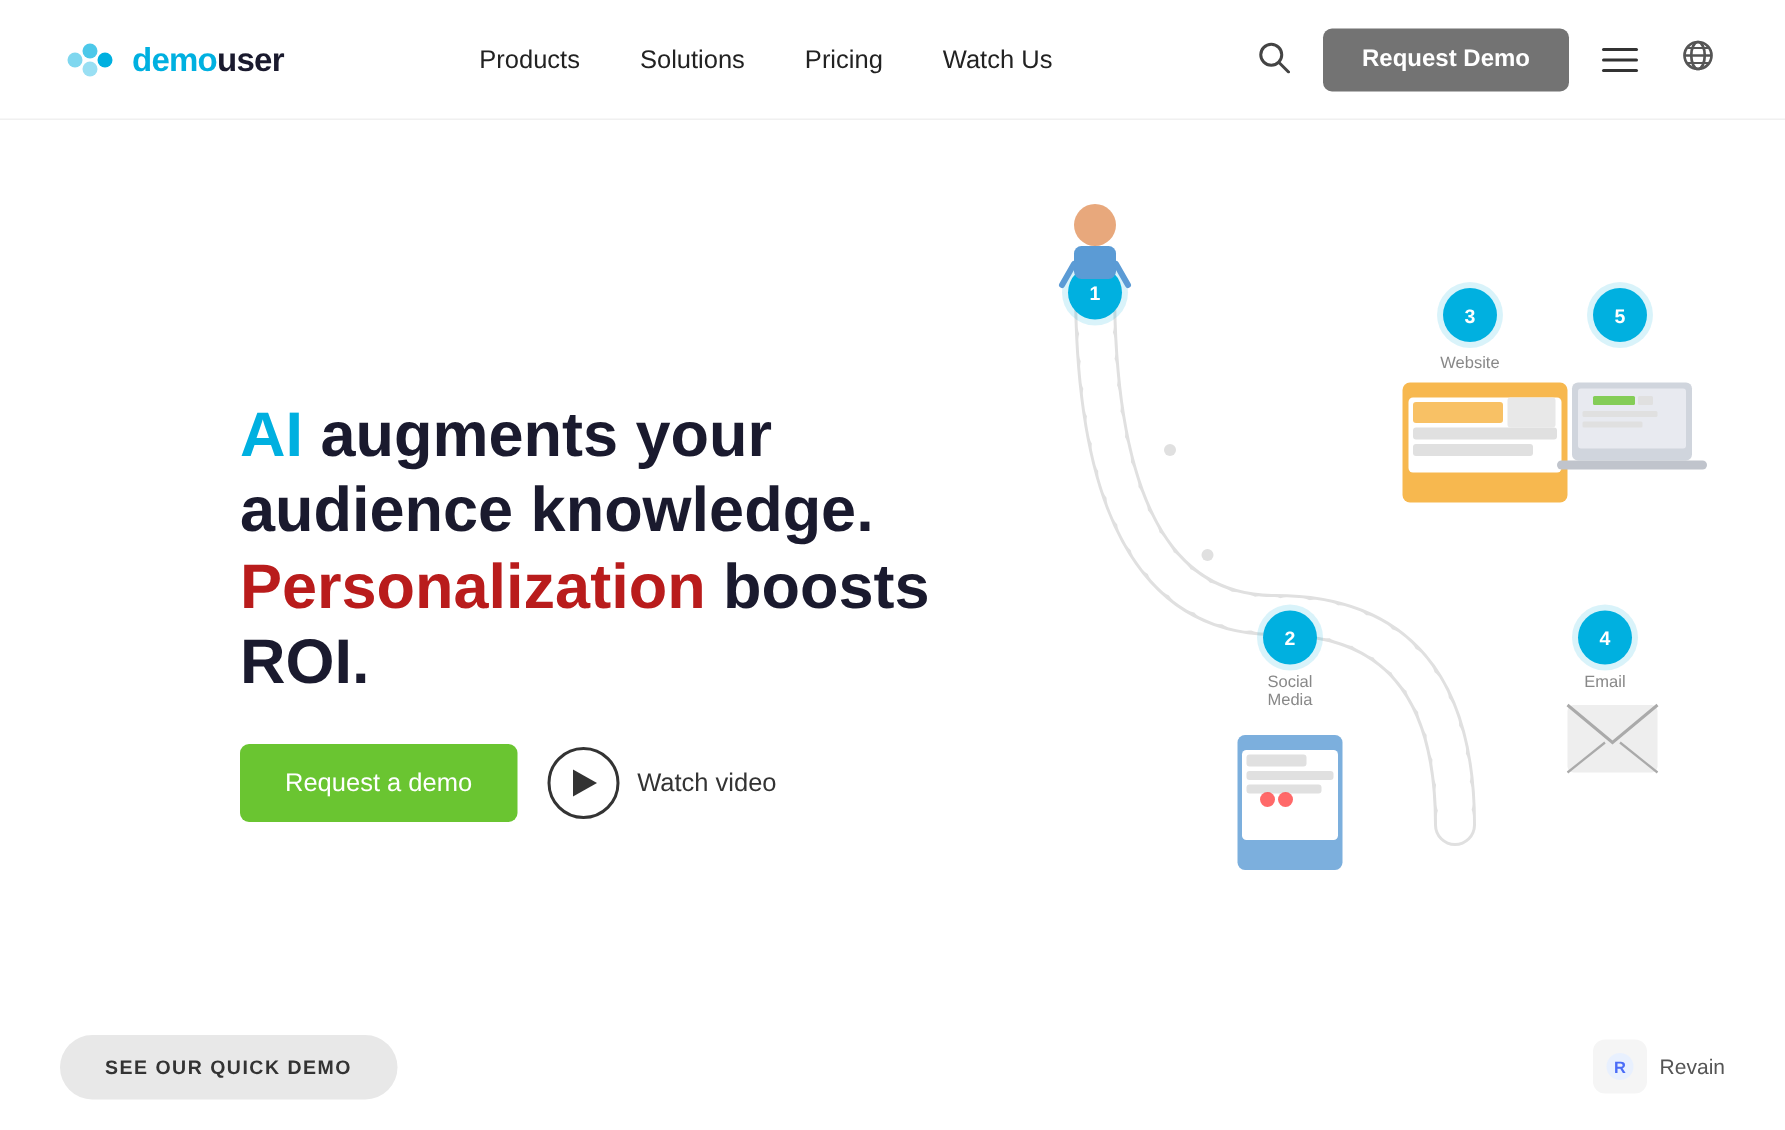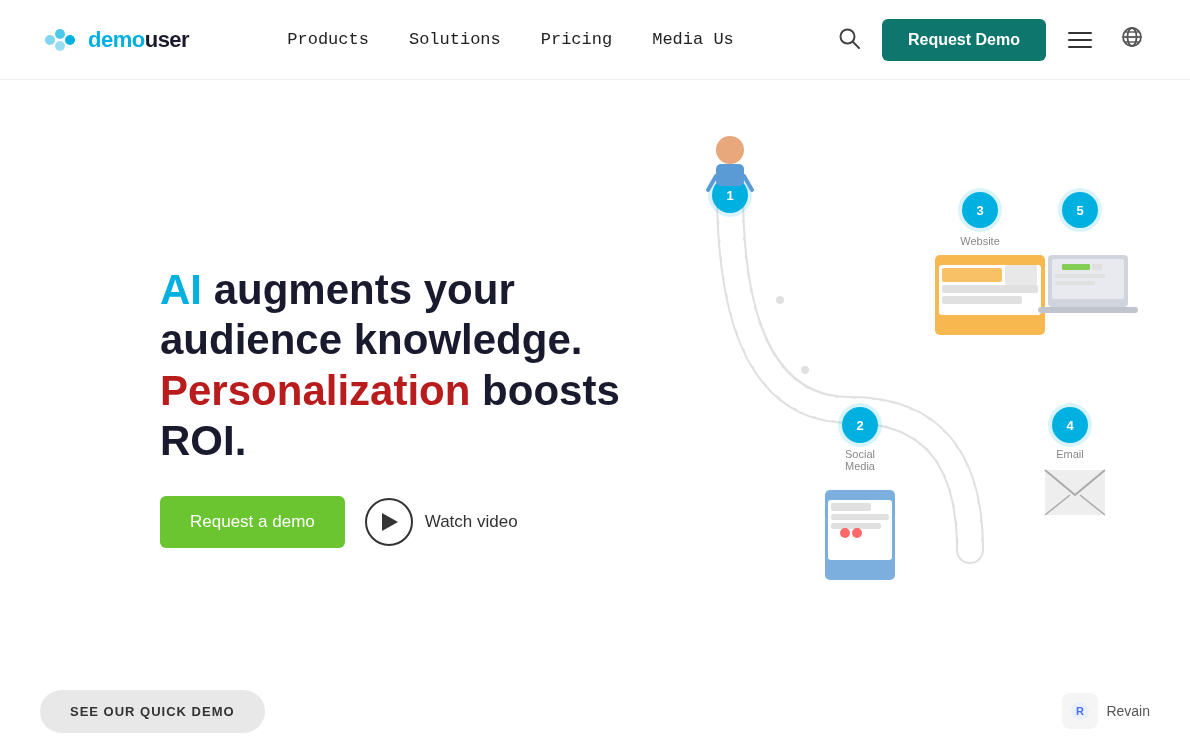--- a/index.html
+++ b/index.html
@@ -35,36 +35,35 @@
       display: flex;
       align-items: center;
       gap: 40px;
     }
     .nav-link {
       font-size: 17px;
       font-weight: 500;
       color: #222;
       text-decoration: none;
       cursor: pointer;
-      font-family: Liberation Mono, monospace;
     }
     .nav-right {
       display: flex;
       align-items: center;
       gap: 16px;
     }
     .search-icon-btn {
       background: none;
       border: none;
       cursor: pointer;
       padding: 6px;
       color: #444;
     }
     .request-demo-btn {
-      background: #0f766e;
+      background: #737373;
       color: #fff;
       border: none;
       padding: 12px 26px;
       border-radius: 6px;
       font-size: 16px;
       font-weight: 600;
       cursor: pointer;
     }
     .hamburger-btn {
       background: none;
@@ -222,21 +221,21 @@
       <circle cx="30" cy="20" r="5" fill="#00b0e0"></circle>
       <circle cx="20" cy="26" r="5" fill="#00b0e0" opacity="0.4"></circle>
     </svg>
     <span class="logo-text"><span style="color:#00b0e0">demo</span>user</span>
   </div>
 
   <div class="nav-links">
     <a class="nav-link">Products</a>
     <a class="nav-link">Solutions</a>
     <a class="nav-link">Pricing</a>
-    <a class="nav-link">Media Us</a>
+    <a class="nav-link">Watch Us</a>
   </div>
 
   <div class="nav-right">
     <button class="search-icon-btn">
       <svg width="22" height="22" viewBox="0 0 22 22" fill="none">
         <circle cx="9.5" cy="9.5" r="7" stroke="#444" stroke-width="2"></circle>
         <line x1="15" y1="15" x2="21" y2="21" stroke="#444" stroke-width="2" stroke-linecap="round"></line>
       </svg>
     </button>
     <button class="request-demo-btn">Request Demo</button>

